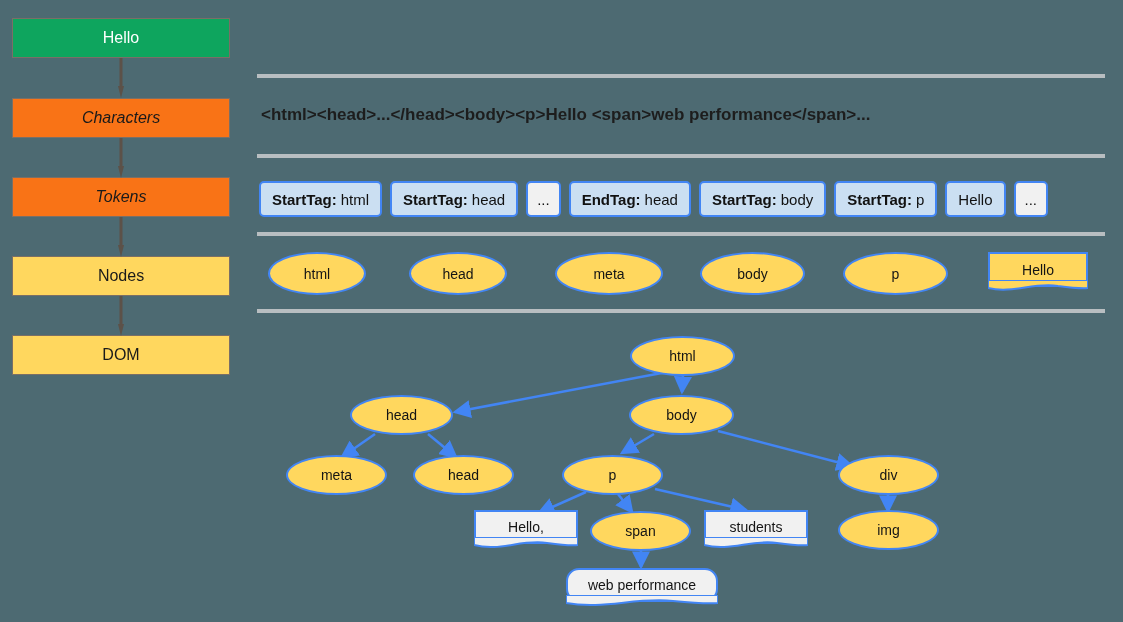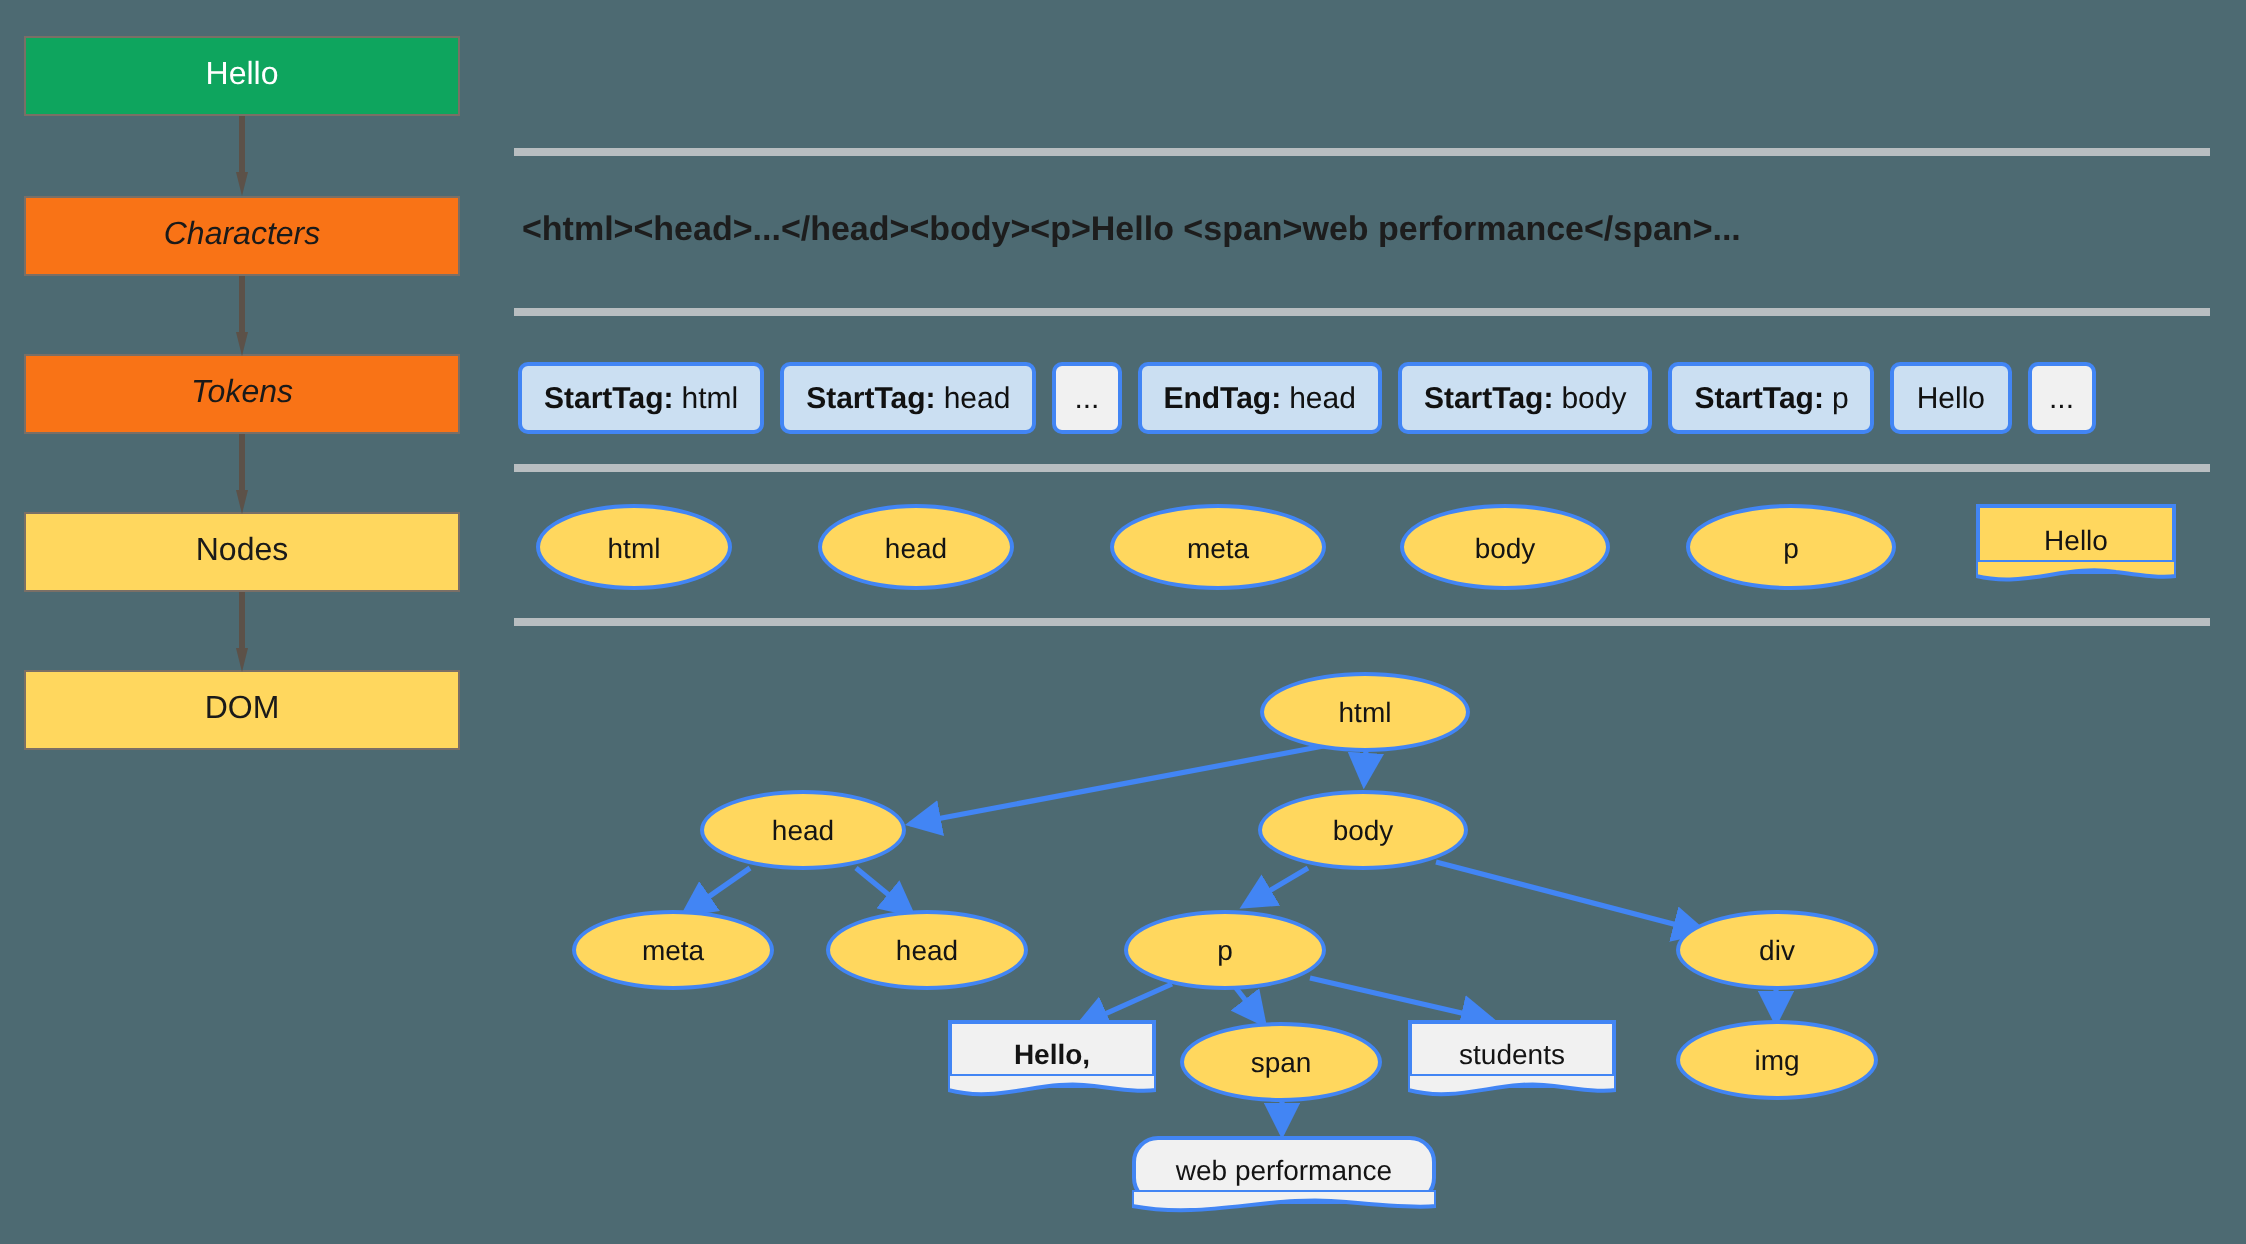--- a/index.html
+++ b/index.html
@@ -288,21 +288,21 @@
     <div class="ellipse" style="left:413px; top:455px; width:101px; height:40px;">
         <span>head</span>
       </div>
     <div class="ellipse" style="left:562px; top:455px; width:101px; height:40px;">
         <span>p</span>
       </div>
     <div class="ellipse" style="left:838px; top:455px; width:101px; height:40px;">
         <span>div</span>
       </div>
 
-    <div class="doc" style="left:474px; top:510px; width:104px; height:34px;font-weight:bold;">
+    <div class="doc" style="left:474px; top:510px; width:104px; height:34px;">
       <span>Hello,</span>
       <svg class="wave" viewBox="0 0 104 14" preserveAspectRatio="none">
         <path d="M0 0 L0 8 C26 15 47 2 73 6 C88 8 97 9 104 8 L104 0 Z" fill="#f1f1f1" stroke="#4285f4" stroke-width="2" vector-effect="non-scaling-stroke"></path>
       </svg>
     </div>
 
     <div class="ellipse" style="left:590px; top:511px; width:101px; height:40px;text-align:right;">
         <span>span</span>
       </div>
 

